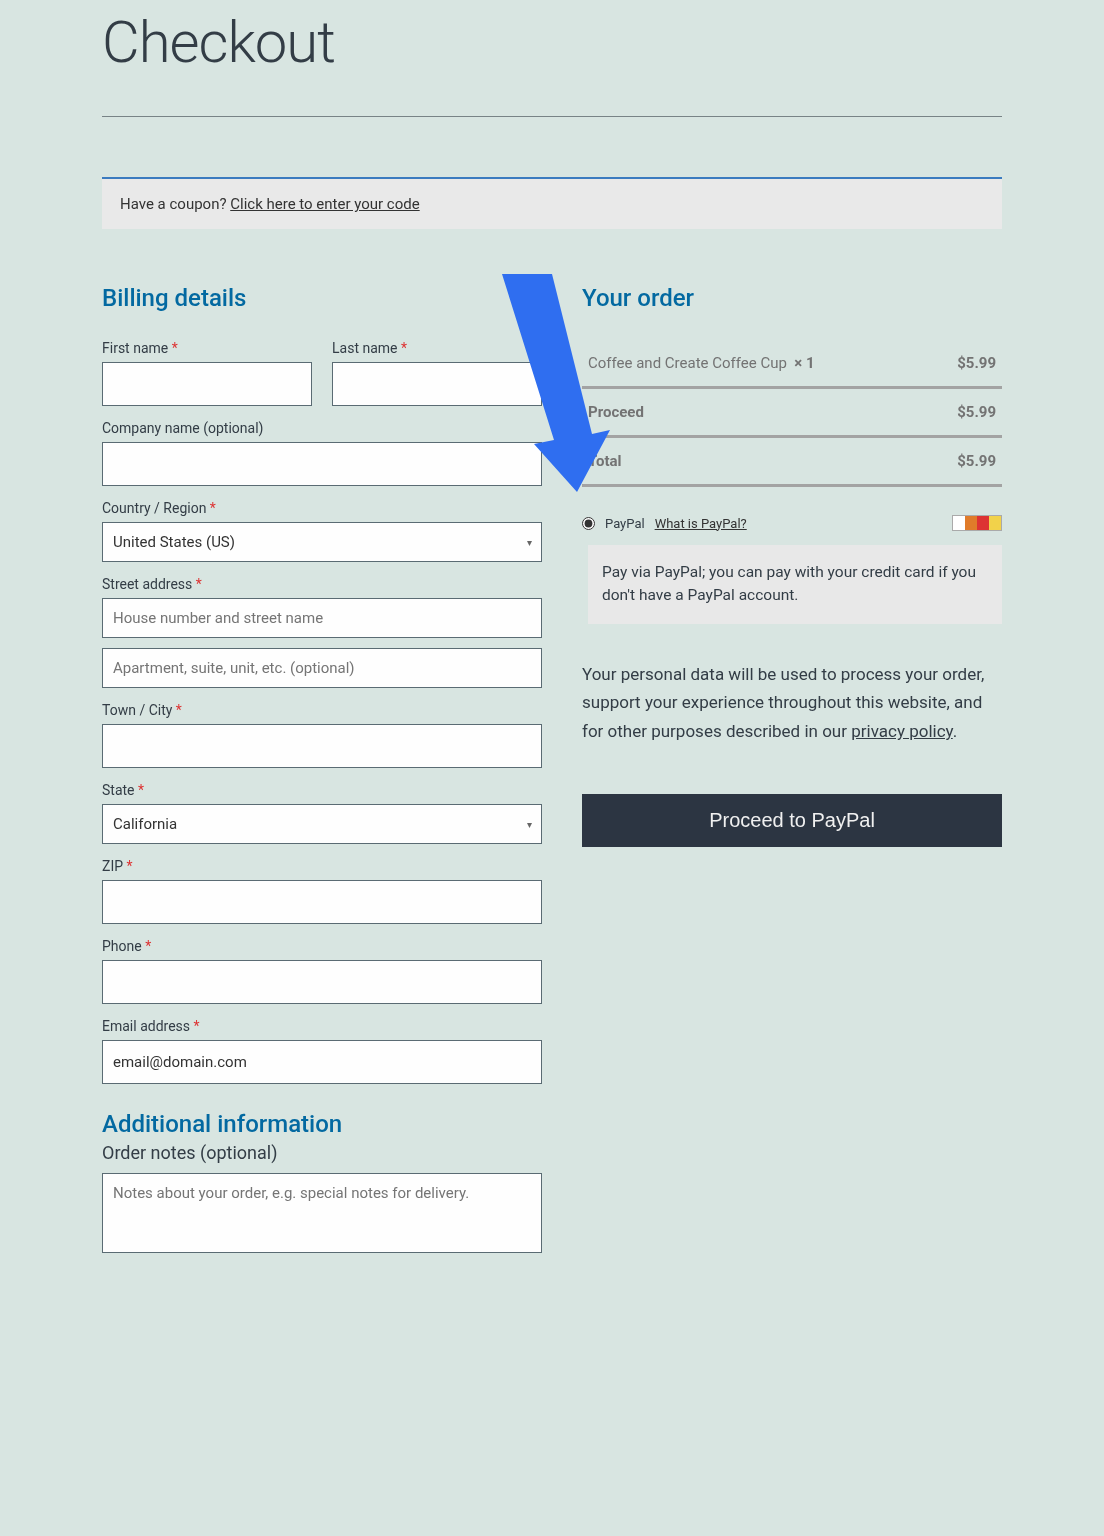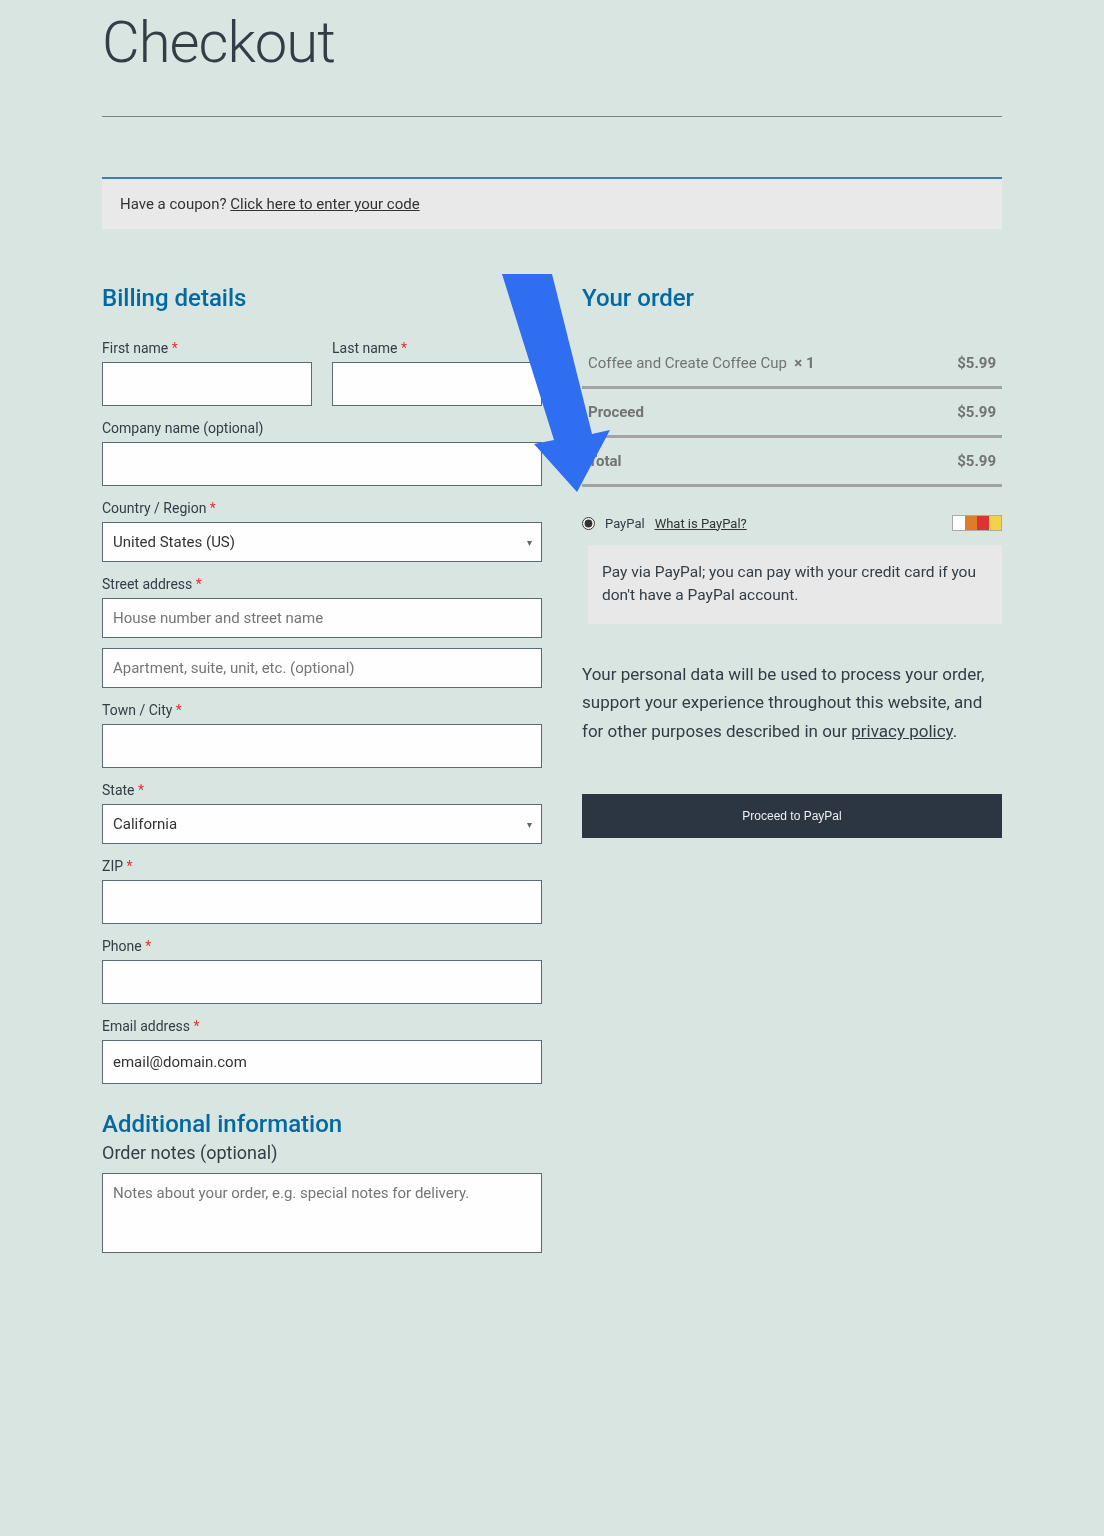--- a/index.html
+++ b/index.html
@@ -103,21 +103,21 @@
   line-height: 1.7;
 }
 .privacy a { color: #333d46; text-decoration: underline; cursor: pointer; }
 .proceed {
   display: block;
   width: 100%;
   background: #2c3542;
   color: #f0f0f0;
   border: none;
   padding: 15px;
-  font-size: 12px;
+  font-size: 20px;
   margin-top: 48px;
   cursor: pointer;
 }
 
 .arrow-overlay {
   position: absolute;
   left: 340px; top: -10px;
   width: 170px; height: 220px;
   pointer-events: none;
 }

